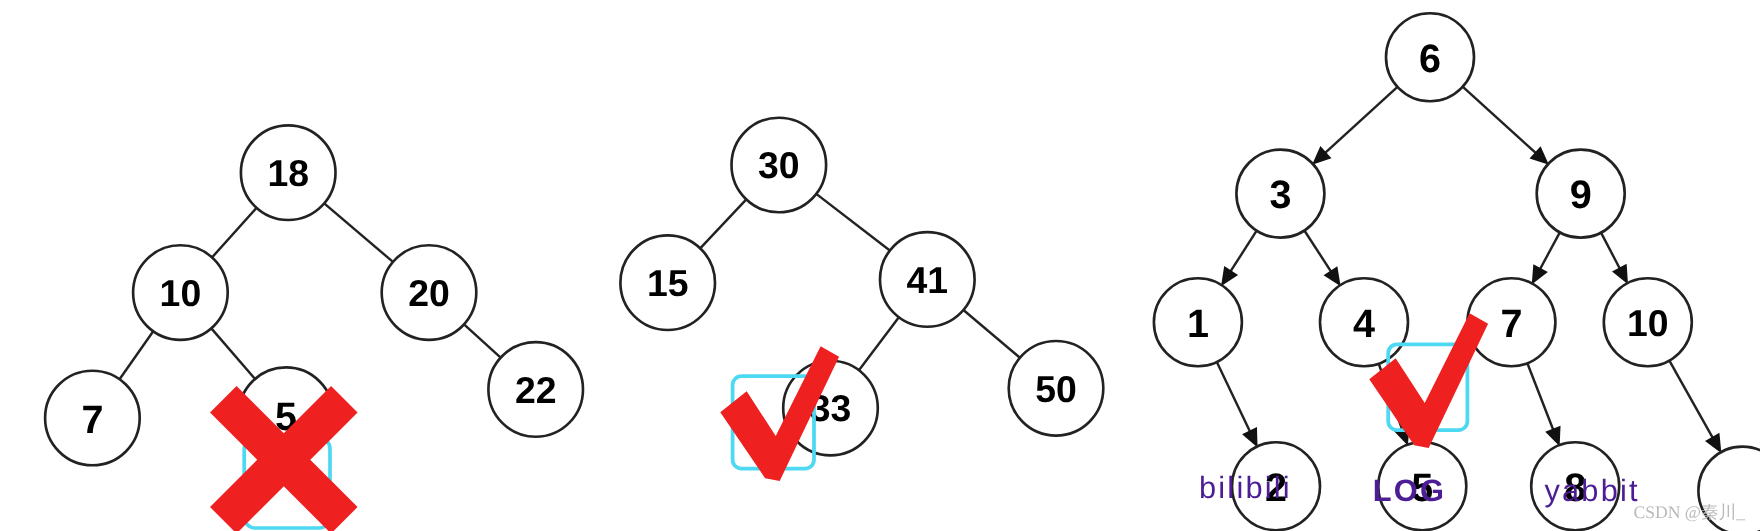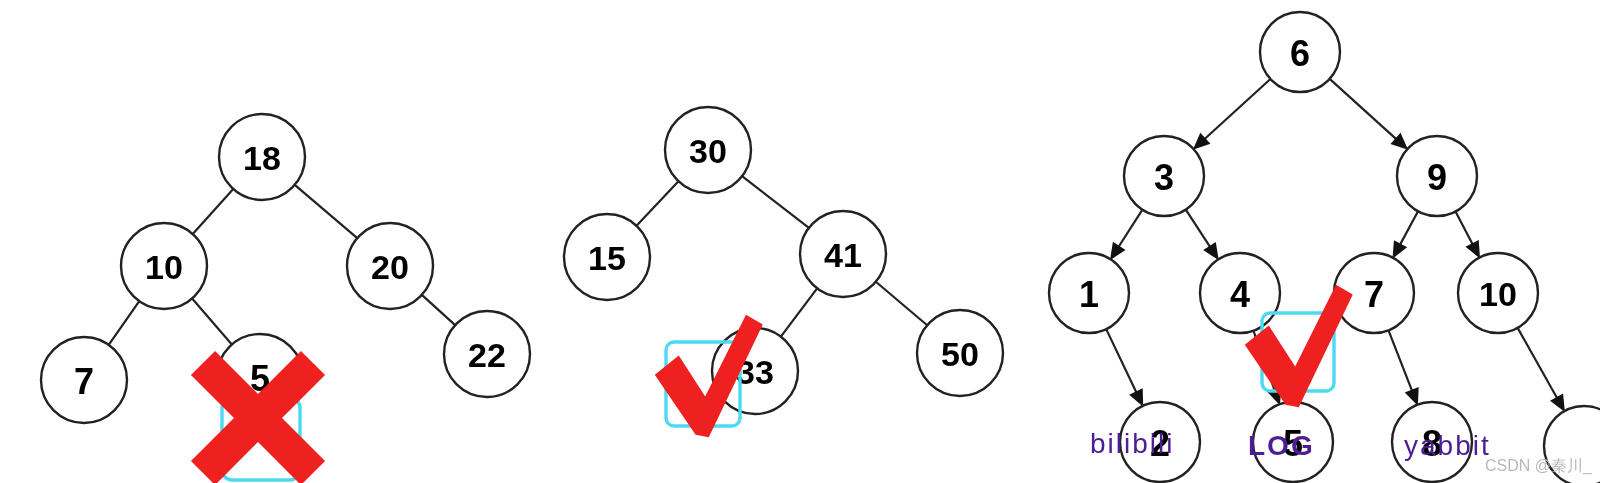--- a/index.html
+++ b/index.html
@@ -53,21 +53,21 @@
     fill: none;
     stroke: #4DD9F2;
     stroke-width: 3.4;
   }
   .mark-red {
     fill: #EE2020;
     stroke: none;
   }
   .watermark-text {
     position: absolute;
-    font-family: Liberation Sans, sans-serif;
+    font-family: Liberation Serif, serif;
     font-size: 16px;
     color: #b9b9b9;
     white-space: nowrap;
     user-select: none;
   }
   .ghost-watermark {
     position: absolute;
     font-family: "Liberation Sans", sans-serif;
     font-size: 28px;
     color: #4c1d95;

